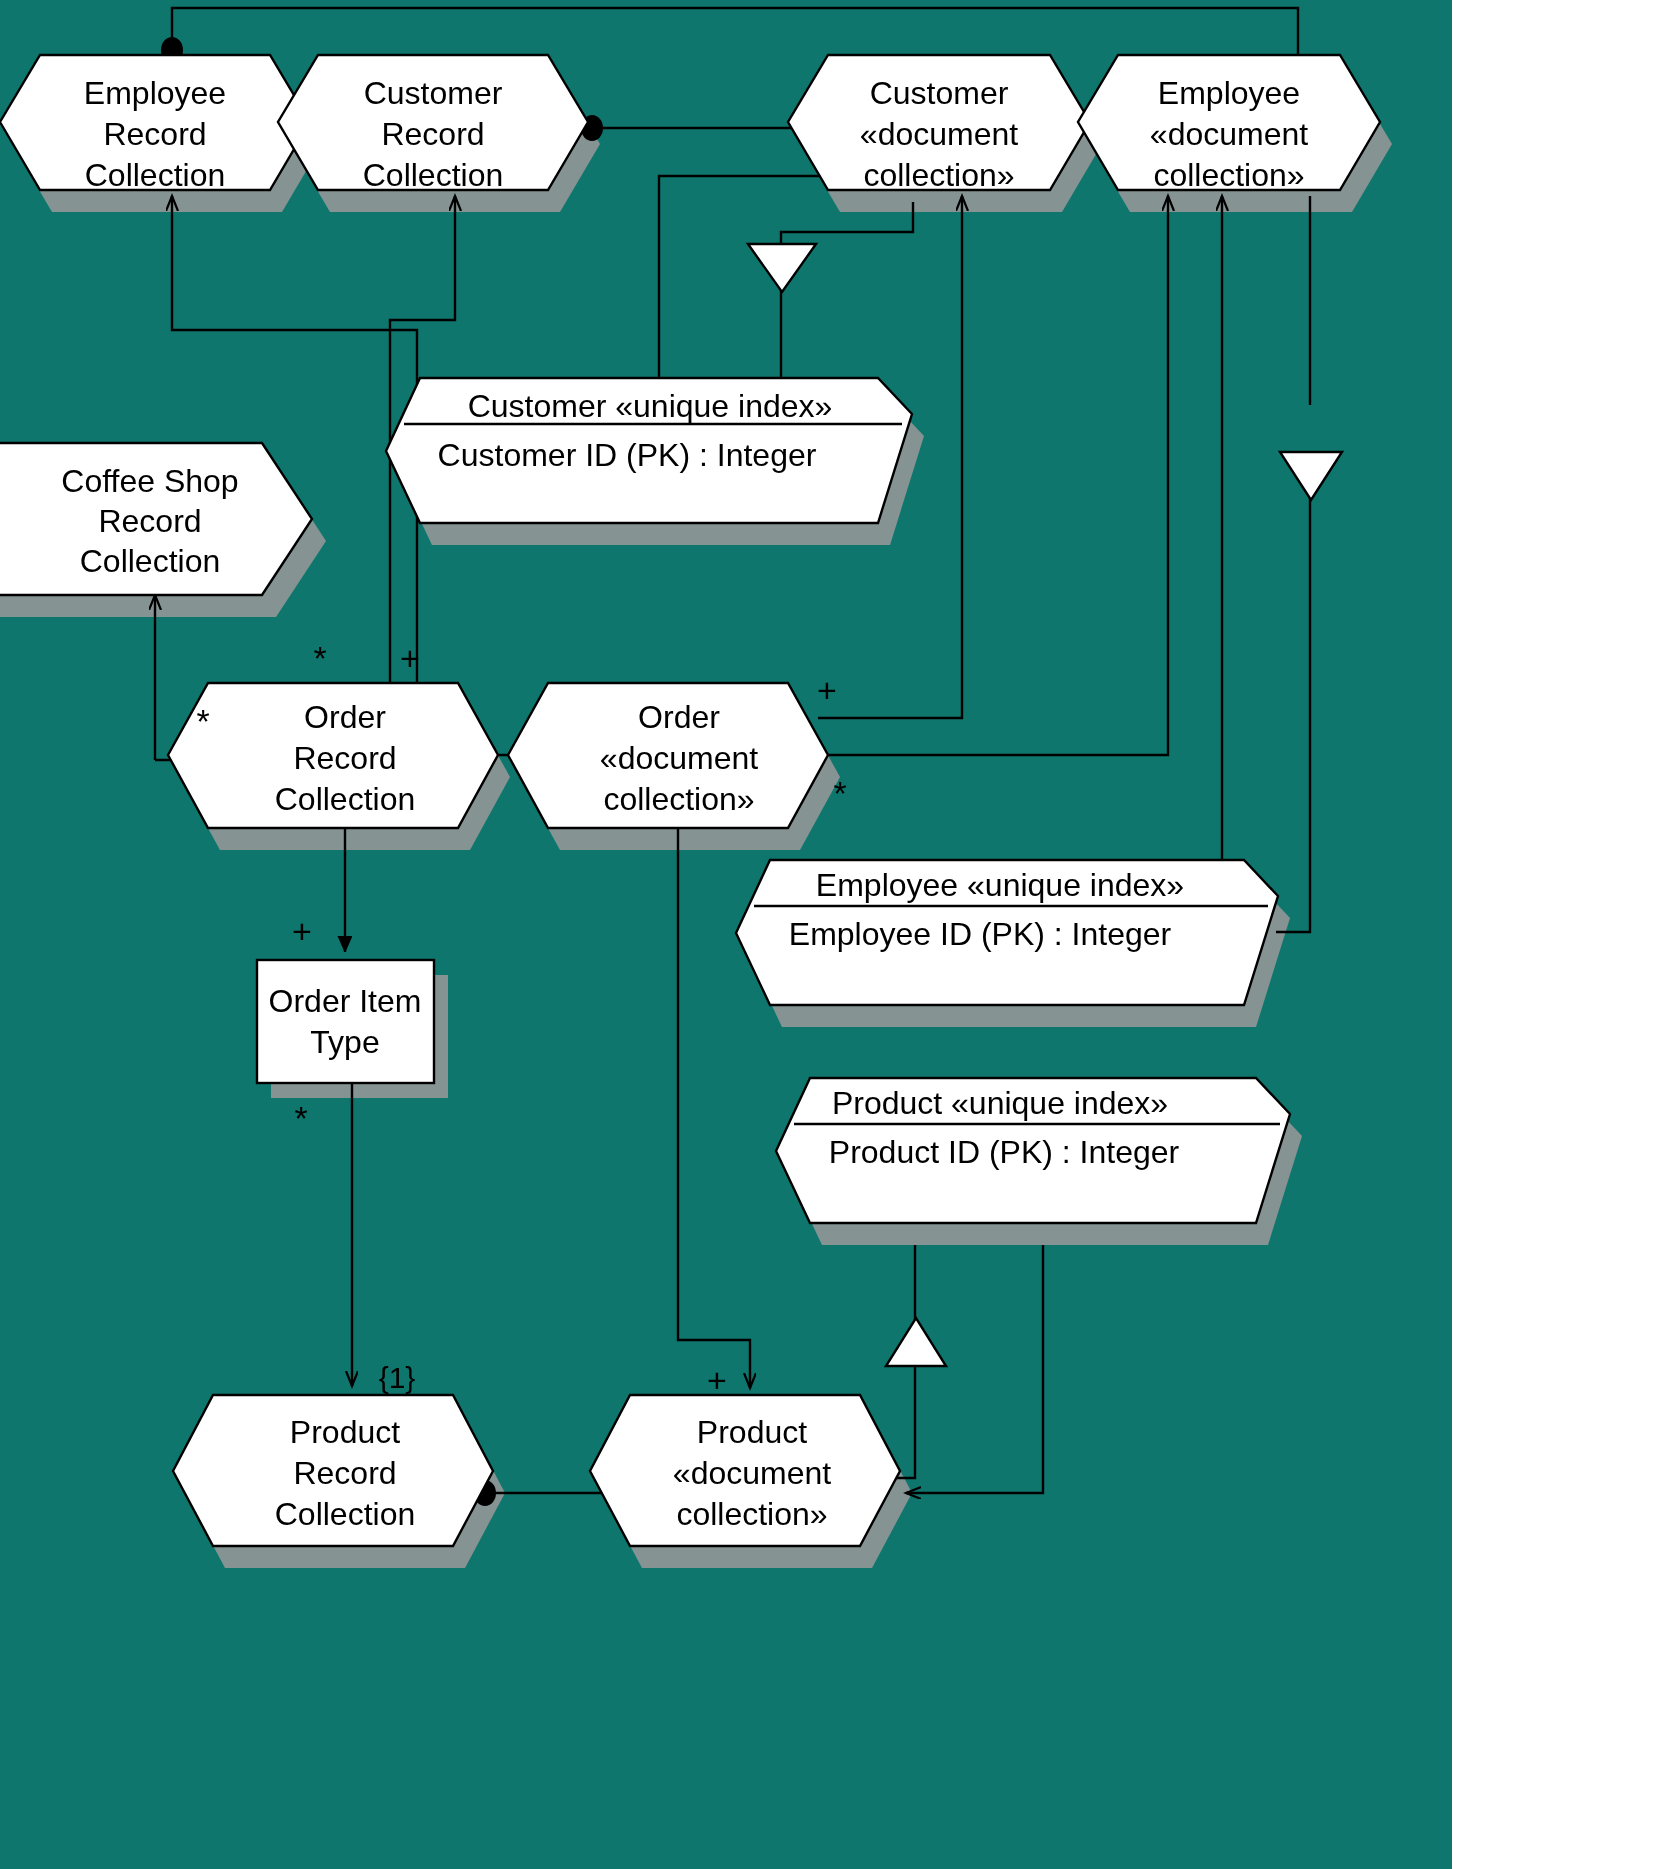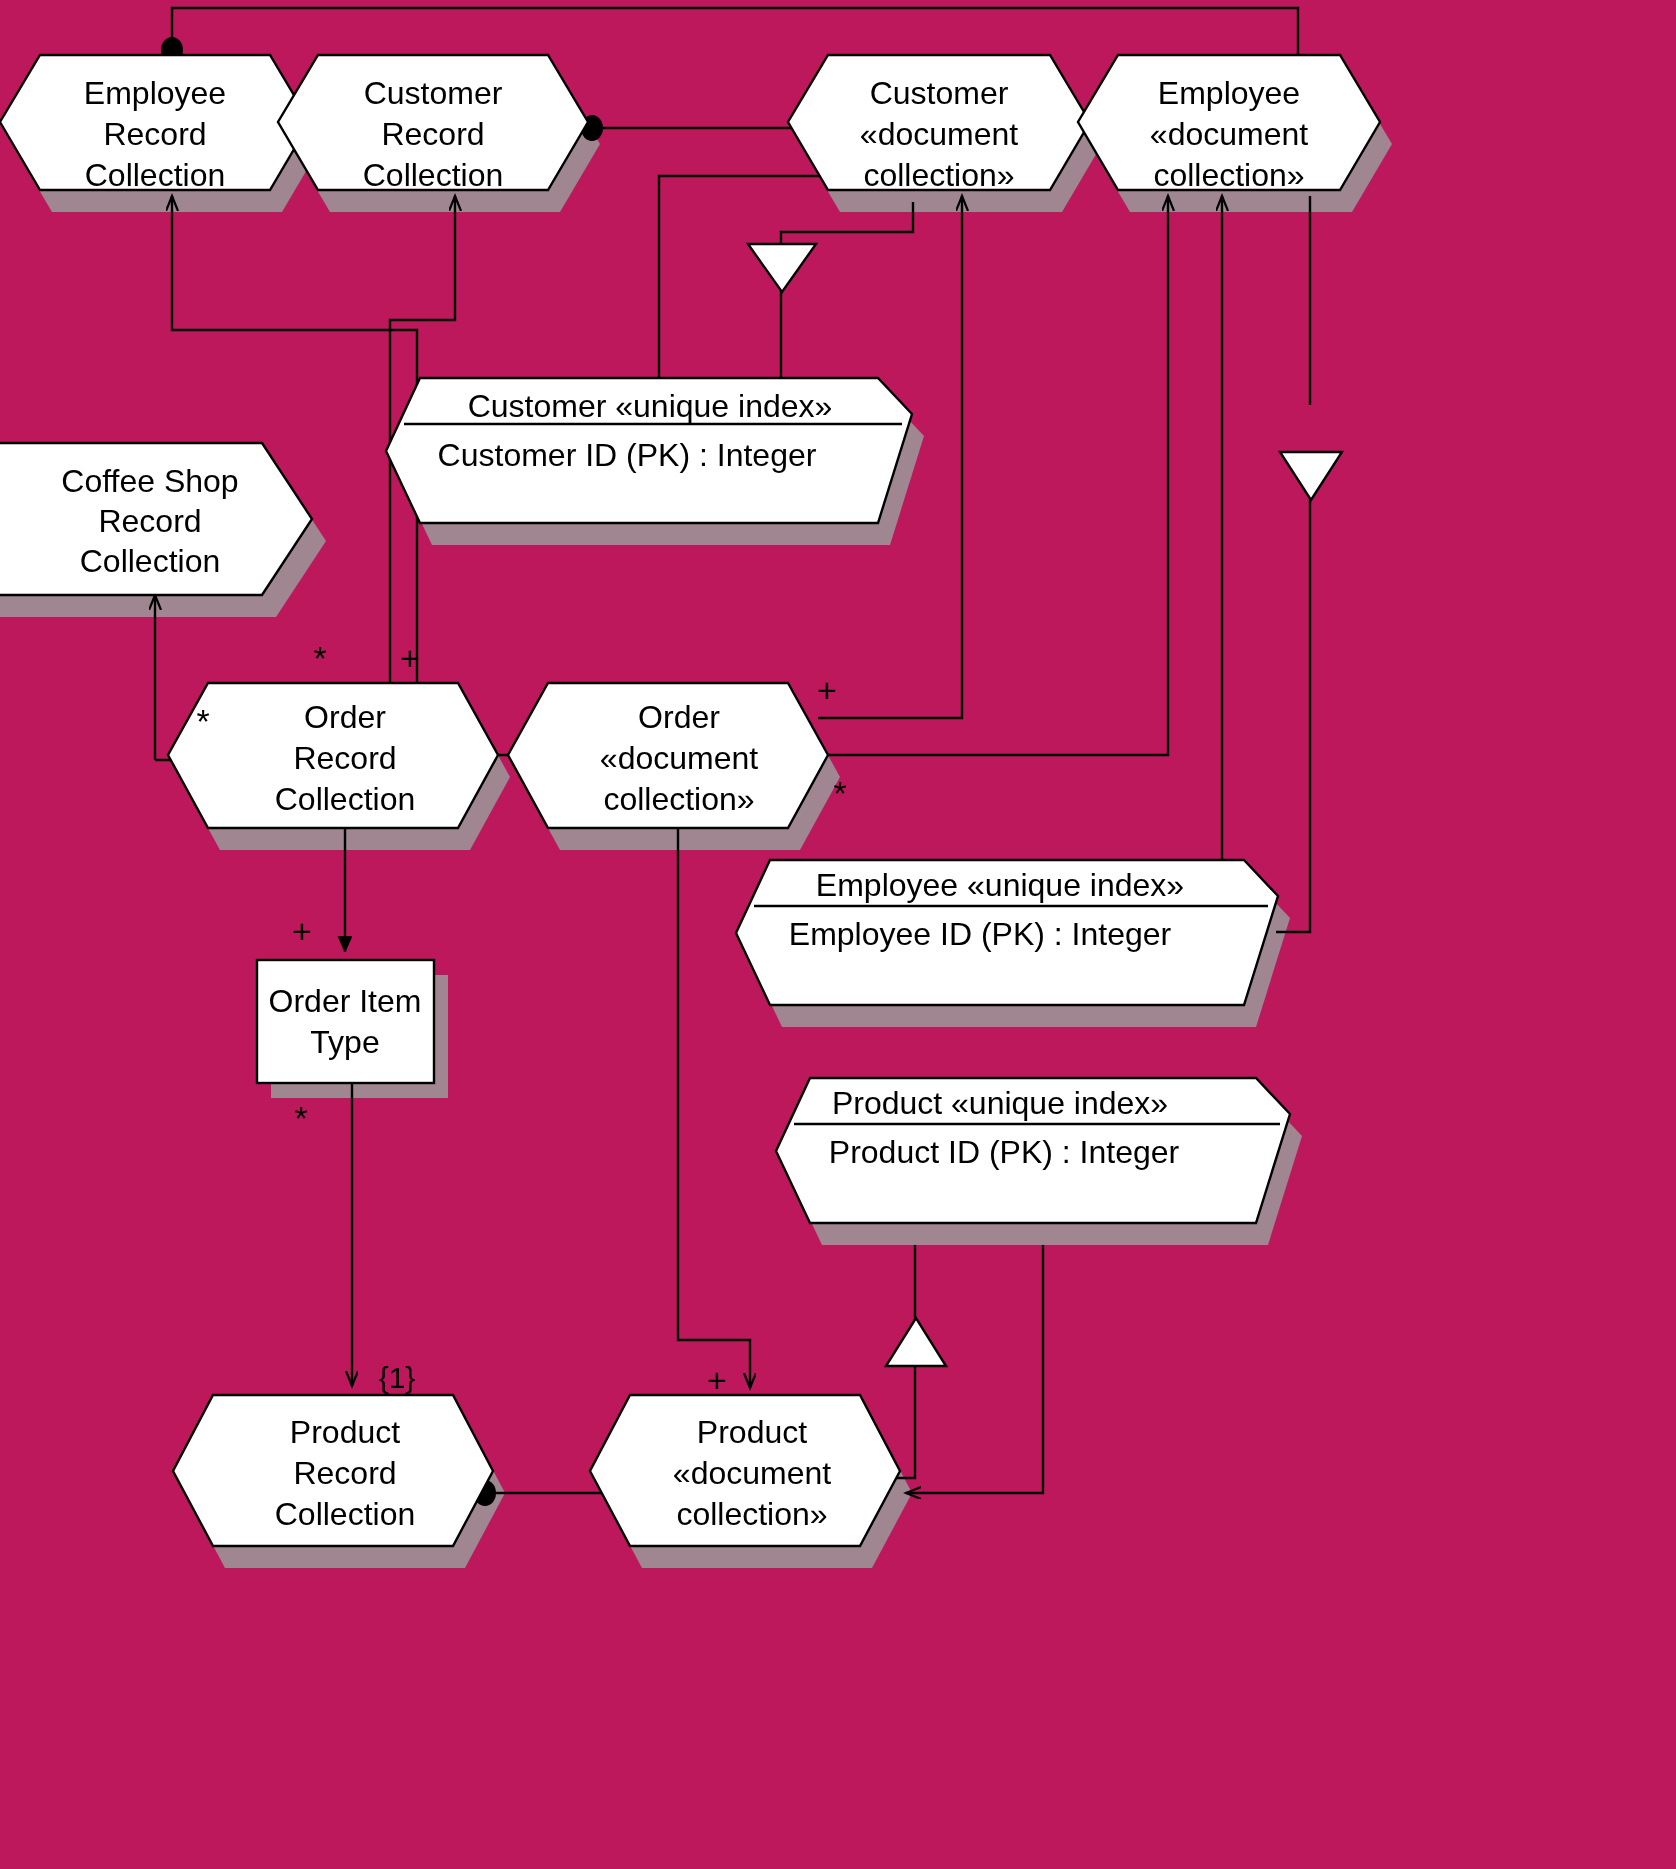--- a/index.html
+++ b/index.html
@@ -1,17 +1,17 @@
 <!DOCTYPE html>
 <html><head>
 <meta charset="utf-8">
 <style>
   html,body{margin:0;padding:0;background:#ffffff;}
   body{font-family:"Liberation Sans", sans-serif;}
-  #stage{position:relative;width:1676px;height:1869px;background:#be185d;overflow:hidden;}
+  #stage{position:relative;width:1452px;height:1869px;background:#0f766e;overflow:hidden;}
   svg{position:absolute;left:0;top:0;width:1676px;height:1869px;}
   .lbl{font-family:"Liberation Sans", sans-serif;fill:#000;}
 </style>
 </head>
 <body>
 
 <div id="stage">
 <svg viewBox="0 0 1676 1869" xmlns="http://www.w3.org/2000/svg">
   <defs>
     <filter id="softshadow" x="-50%" y="-50%" width="220%" height="220%">

